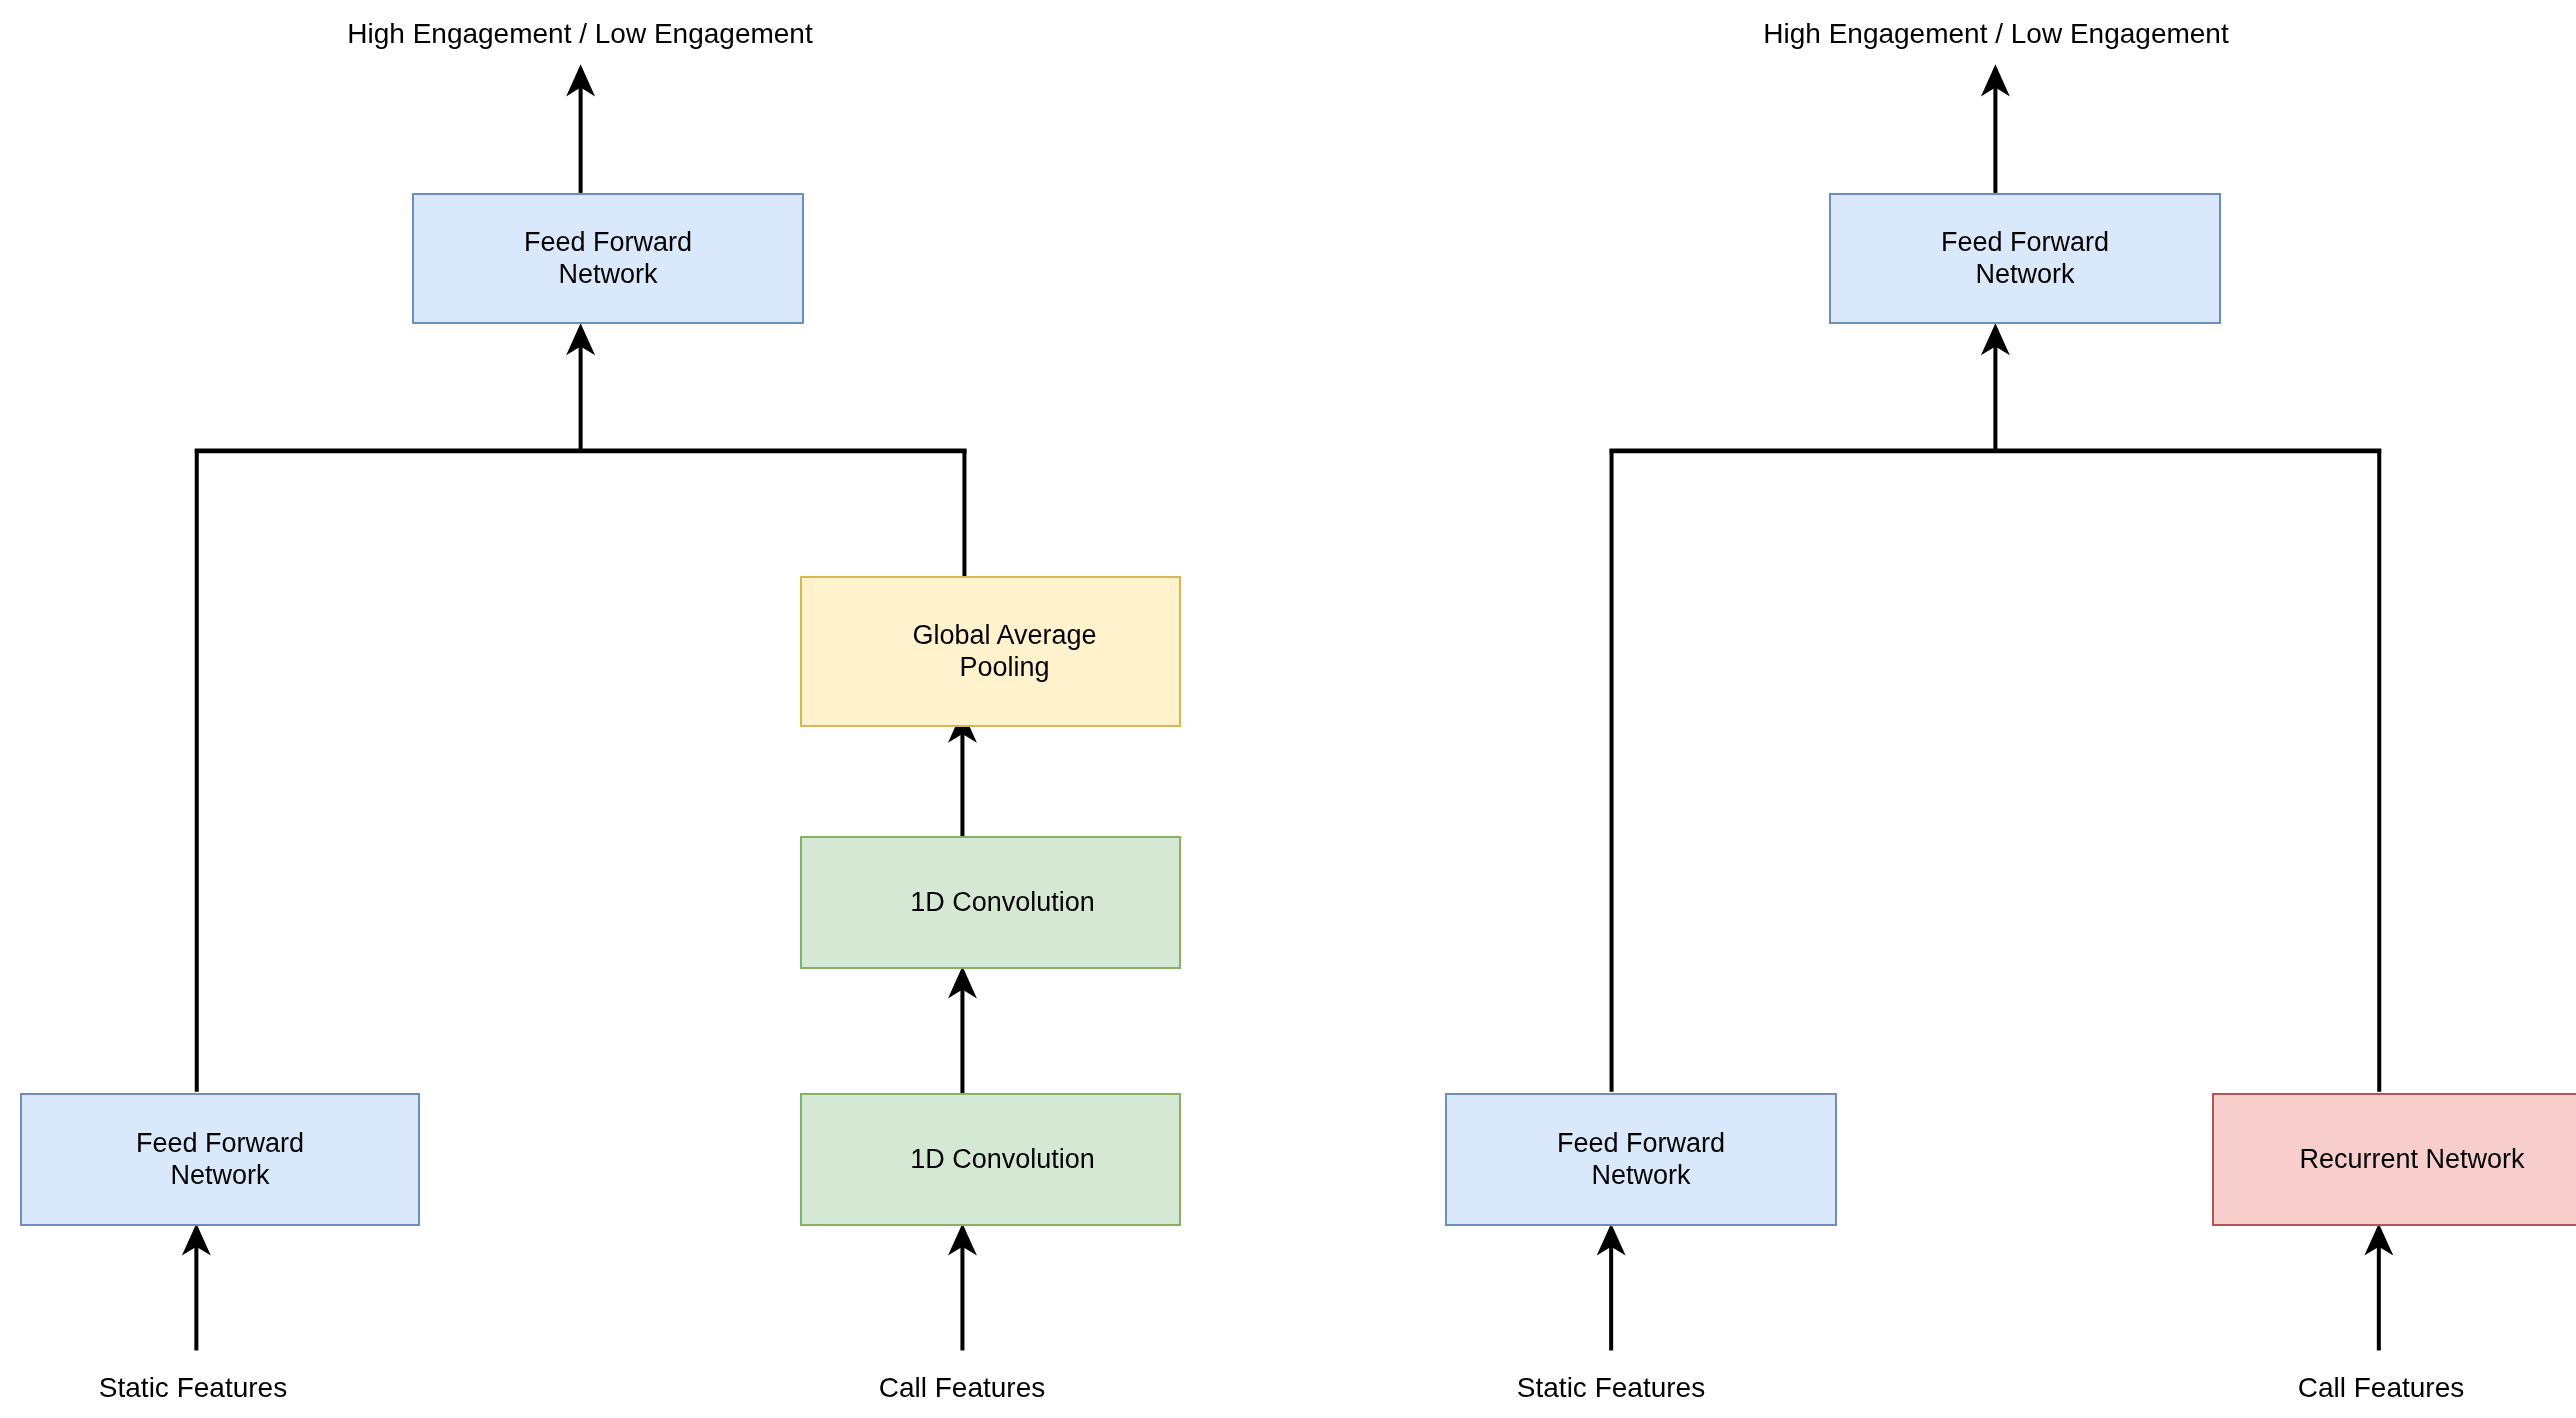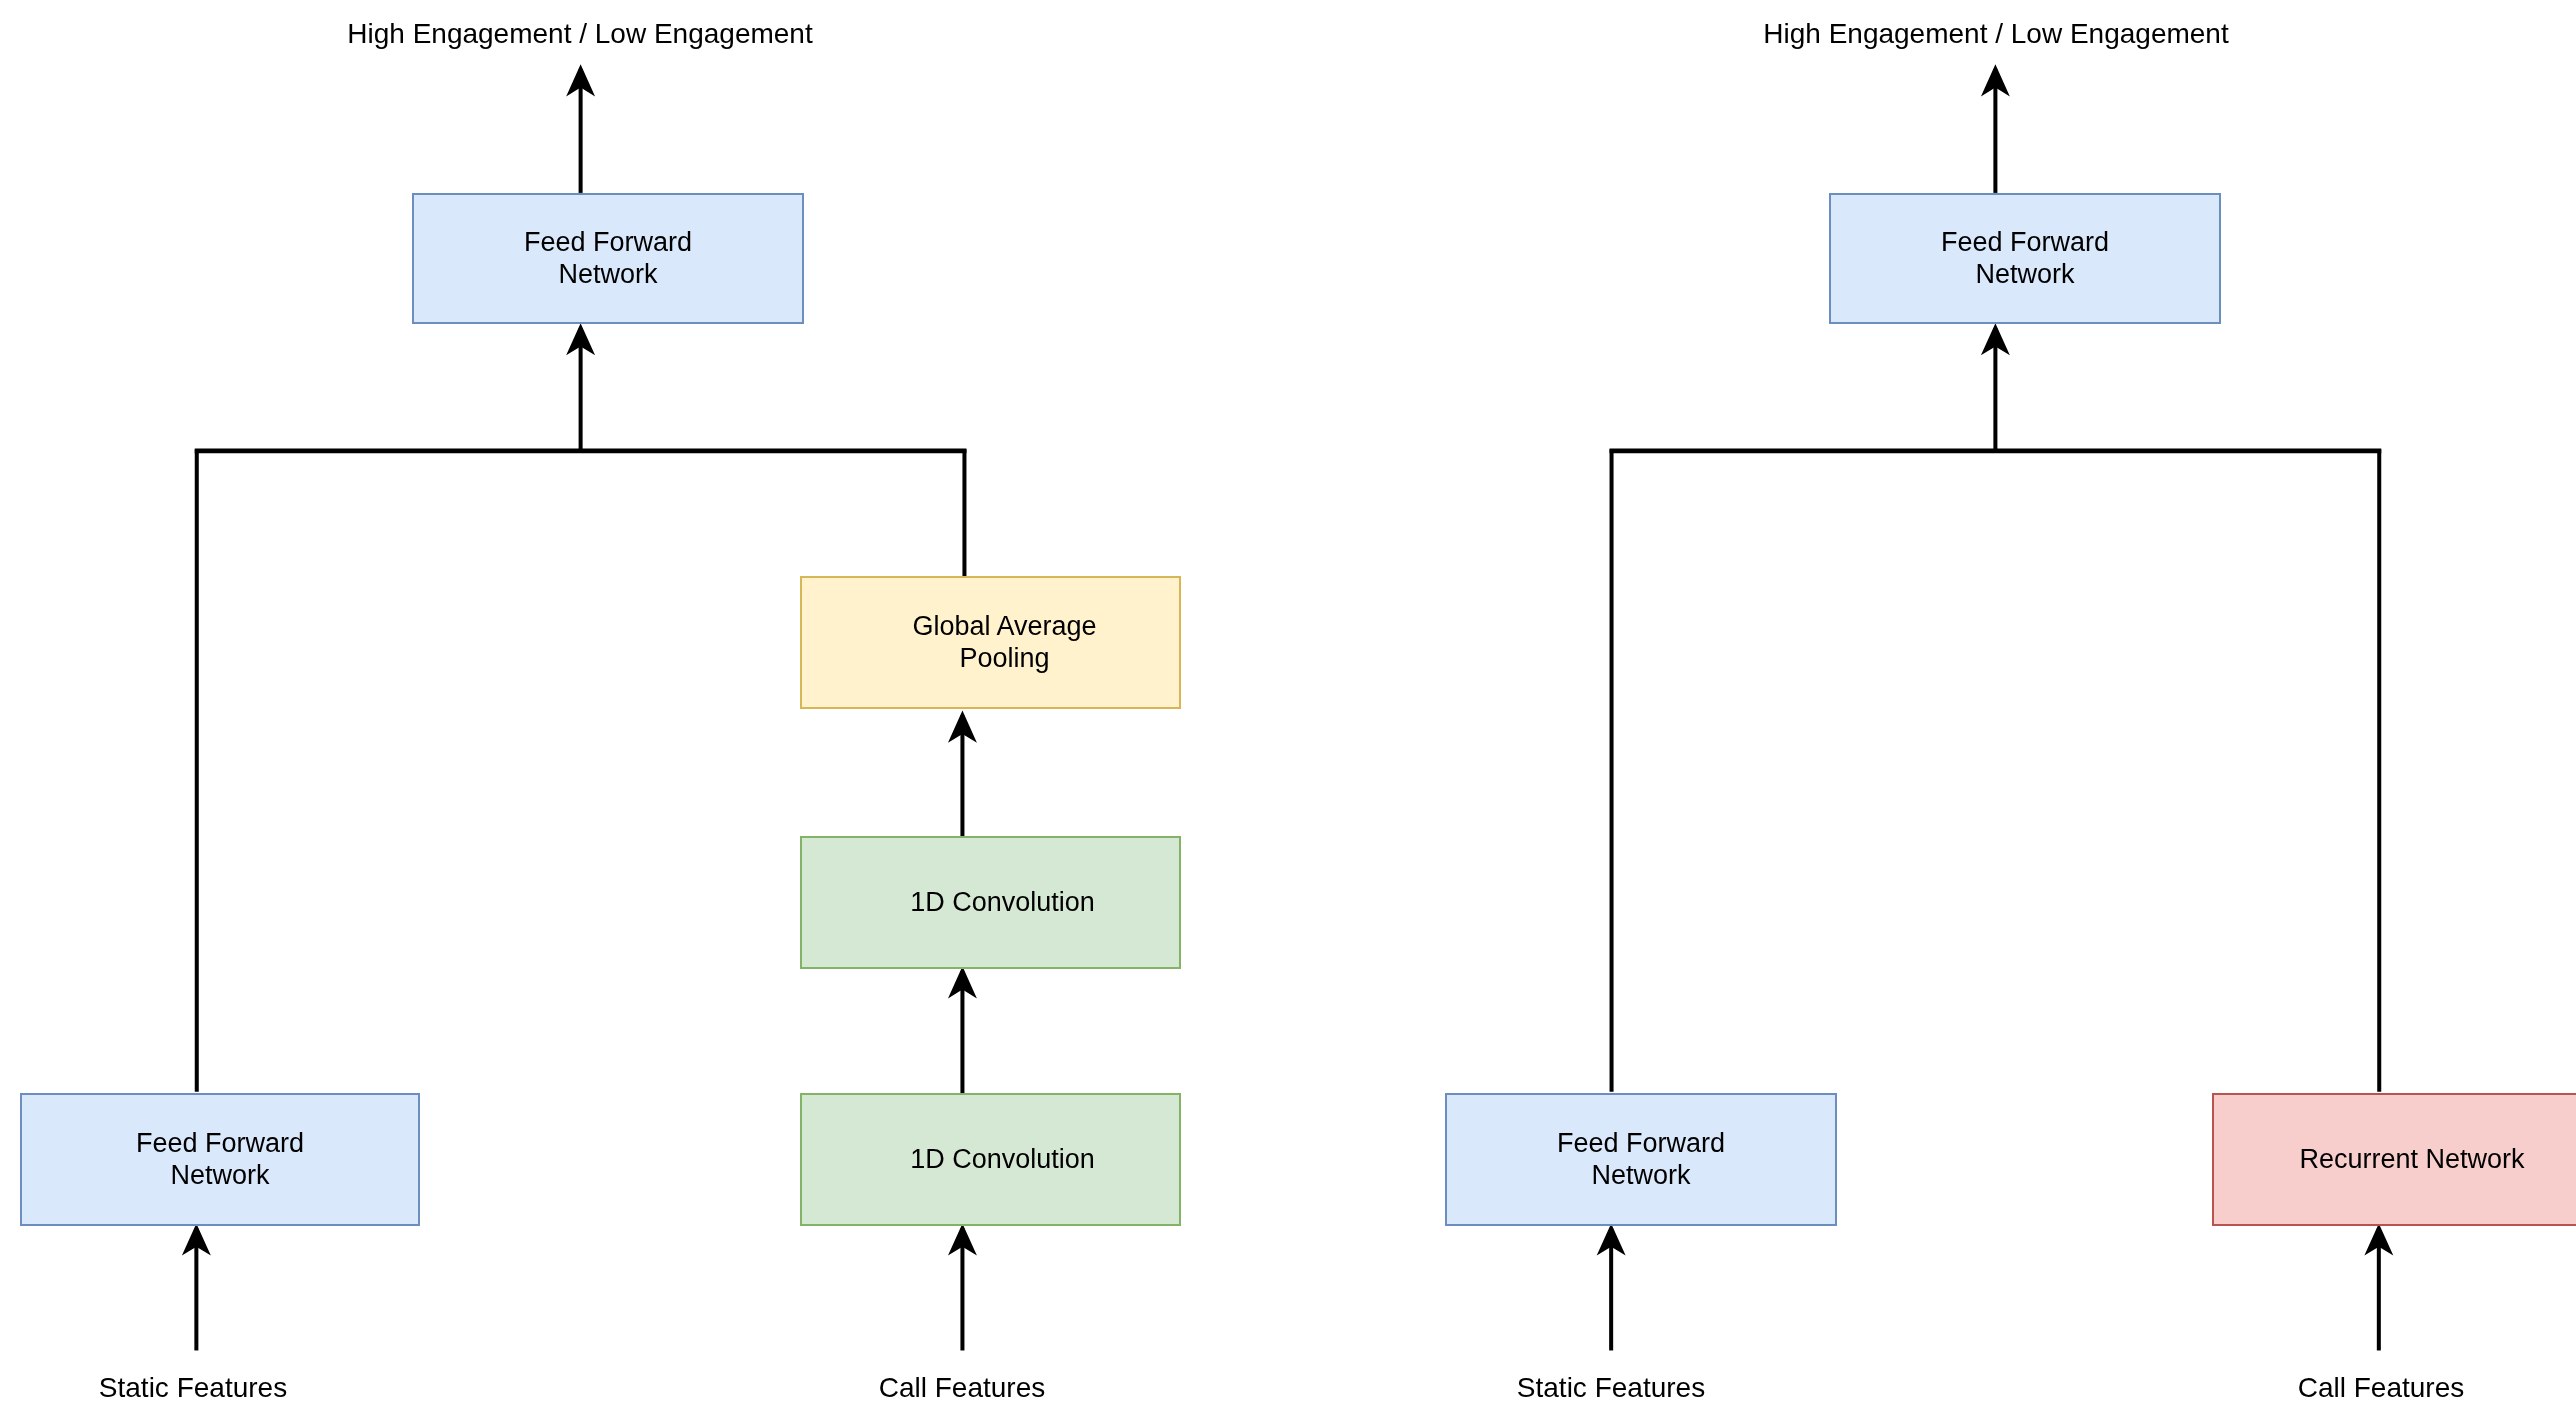--- a/index.html
+++ b/index.html
@@ -104,21 +104,21 @@
     <g>
       <line x1="2959" y1="1680" x2="2959" y2="1528" stroke="#000000" stroke-width="5" marker-end="url(#arrow)"></line>
     </g>
   </svg>
 
   <div class="free-label" style="left:580px; top:17.7px;">High Engagement / Low Engagement</div>
 
   <div class="node node-blue" style="left:384px; top:193px; width:392px; height:131px;">Feed Forward
 Network</div>
 
-  <div class="node node-yellow" style="left:772px; top:576px; width:381px; height:133px;padding-left:28px;">Global Average
+  <div class="node node-yellow" style="left:772px; top:576px; width:381px; height:151px;padding-left:28px;">Global Average
 Pooling</div>
 
   <div class="node node-green" style="left:772px; top:836px; width:381px; height:133px;">1D Convolution</div>
 
   <div class="node node-green" style="left:772px; top:1093px; width:381px; height:133px;">1D Convolution</div>
 
   <div class="node node-blue" style="left:-8px; top:1093px; width:400px; height:133px;">Feed Forward
 Network</div>
 
   <div class="free-label" style="left:193px; top:1372px;">Static Features</div>

